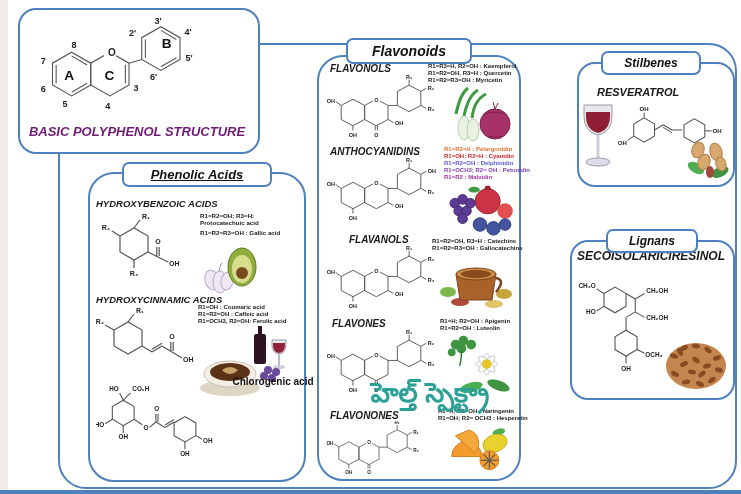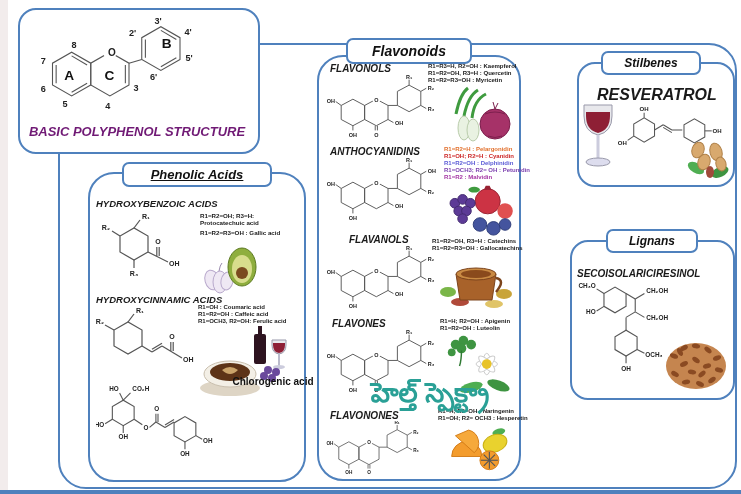--- a/index.html
+++ b/index.html
@@ -348,21 +348,21 @@
     <g stroke="#ffd9a0">
       <line x1="46" y1="29" x2="46" y2="47"></line>
         <line x1="37" y1="38" x2="55" y2="38"></line>
       <line x1="40" y1="32" x2="52" y2="44"></line>
         <line x1="52" y1="32" x2="40" y2="44"></line>
     </g>
   </svg>
 
   <div class="panel" style="left:577px;top:62px;width:154px;height:121px;border-radius:18px;"></div>
   <div class="tab" style="left:601px;top:51px;width:96px;height:20px;font-size:12px;line-height:20px;">Stilbenes</div>
-  <div class="sec-title" style="left:597px;top:86px;font-size:16px;">RESVERATROL</div>
+  <div class="sec-title" style="left:597px;top:86px;font-size:11px;">RESVERATROL</div>
   <svg class="illus" style="left:580px;top:102px;" width="36" height="70" viewBox="0 0 36 70">
     <path d="M4,3 H32 V14 Q32,30 18,33 Q4,30 4,14 Z" fill="#e8e8ec" stroke="#99a"></path>
     <path d="M6,10 H30 V14 Q30,28 18,31 Q6,28 6,14 Z" fill="#8e1f35" stroke="none"></path>
     <rect x="16.5" y="33" width="3" height="24" fill="#ccd"></rect>
     <ellipse cx="18" cy="60" rx="12" ry="4" fill="#dde" stroke="#99a"></ellipse>
   </svg>
   <svg class="struct" style="left:616px;top:104px;" width="110" height="52" viewBox="0 0 126 60">
     <use href="#hex14" x="32" y="30"></use>
     <line x1="32" y1="16" x2="32" y2="10"></line>
     <line x1="20" y1="37" x2="13" y2="42"></line>
@@ -383,21 +383,21 @@
       <ellipse cx="14" cy="12" rx="6" ry="8" transform="rotate(20 14 12)"></ellipse>
       <ellipse cx="20" cy="24" rx="6" ry="8" transform="rotate(20 20 24)"></ellipse>
       <ellipse cx="32" cy="14" rx="6" ry="9" transform="rotate(-15 32 14)"></ellipse>
       <ellipse cx="37" cy="26" rx="5" ry="7" transform="rotate(-15 37 26)"></ellipse>
     </g>
     <ellipse cx="26" cy="34" rx="4" ry="6" fill="#a04a3a"></ellipse>
   </svg>
 
   <div class="panel" style="left:570px;top:240px;width:161px;height:156px;border-radius:18px;"></div>
   <div class="tab" style="left:606px;top:229px;width:88px;height:20px;font-size:12px;line-height:20px;">Lignans</div>
-  <div class="sec-title" style="left:577px;top:268px;font-size:10px;">SECOISOLARICIRESINOL</div>
+  <div class="sec-title" style="left:577px;top:249px;font-size:12px;">SECOISOLARICIRESINOL</div>
   <svg class="struct" style="left:578px;top:276px;" width="120" height="103" viewBox="0 0 130 112">
     <use href="#hex14" x="40" y="26"></use>
     <line x1="28" y1="19" x2="20" y2="14"></line>
     <line x1="28" y1="33" x2="20" y2="38"></line>
     <line x1="52" y1="19" x2="62" y2="25"></line>
     <line x1="62" y1="25" x2="72" y2="19"></line>
     <line x1="62" y1="25" x2="62" y2="39"></line>
     <line x1="62" y1="39" x2="72" y2="45"></line>
     <line x1="62" y1="39" x2="52" y2="45"></line>
     <line x1="52" y1="45" x2="52" y2="59"></line>

